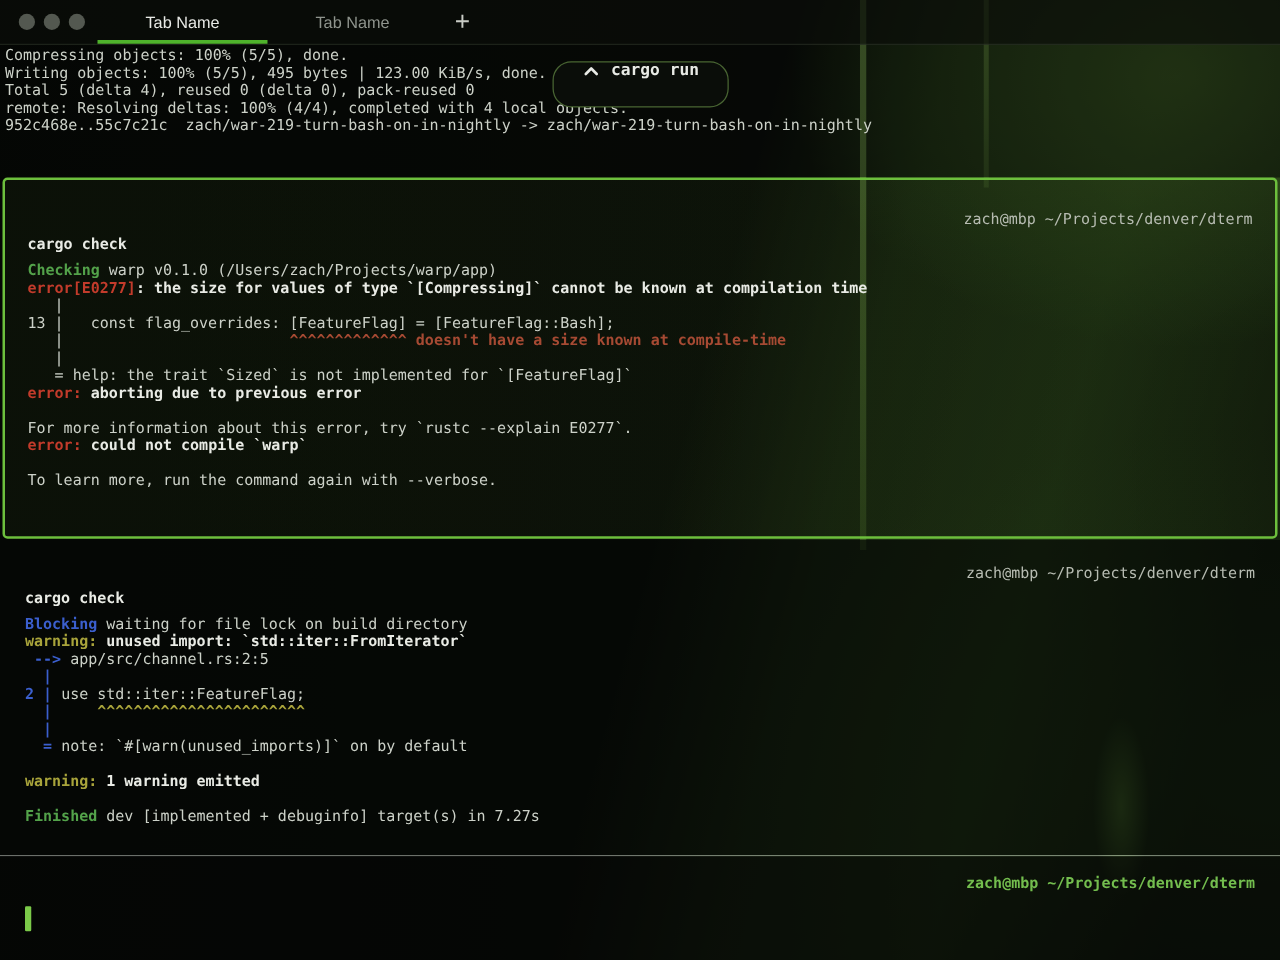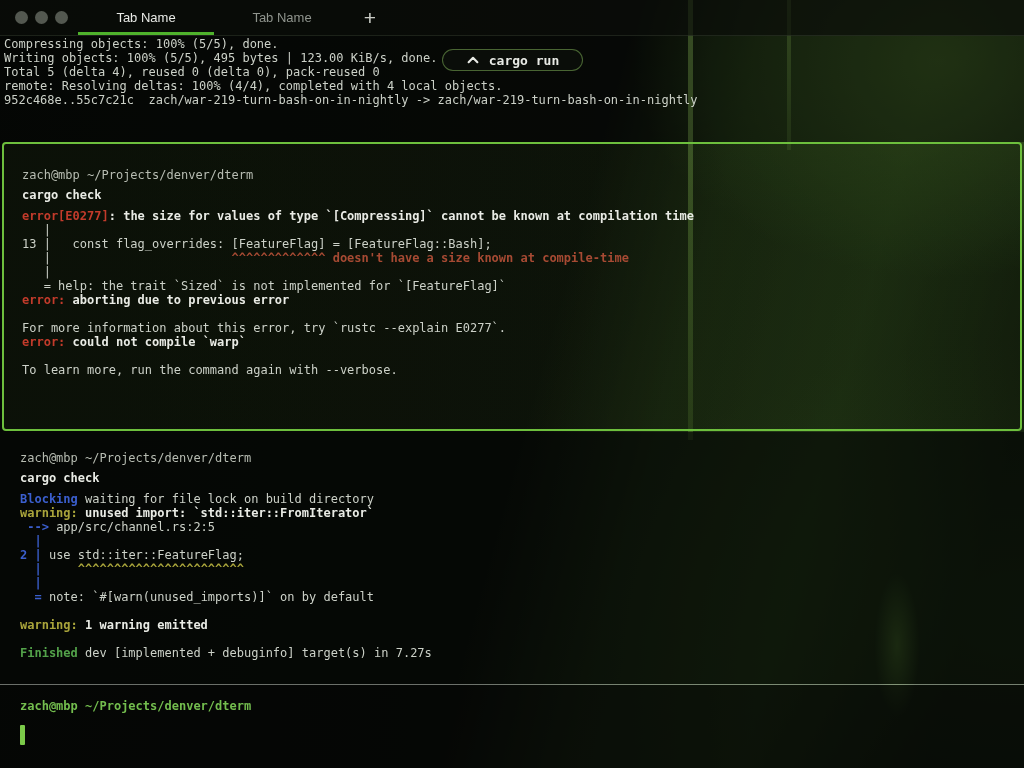--- a/index.html
+++ b/index.html
@@ -45,21 +45,21 @@
   .term{ font:12px/14px "DejaVu Sans Mono",monospace; color:#ccd1c8; }
   .tline{ height:14px; white-space:pre; }
   .seg.fg{ color:#ccd1c8; }
   .seg.fgb{ color:#e9ebe5; }
   .seg.green{ color:#53a24a; }
   .seg.red{ color:#c23b2b; }
   .seg.redder{ color:#a64a33;margin-top:38px; }
   .seg.yellow{ color:#a9a43b; }
   .seg.blue{ color:#3b5fce; }
   .seg.b{ font-weight:bold; }
-  .prompt-line{ height:14px; white-space:pre; color:#b7bcb2; }
+  .prompt-line{ height:14px; white-space:pre; color:#b7bcb2;text-align:right; }
   .command-line{ height:14px; white-space:pre; color:#e9ebe5; font-weight:bold; }
   
   .scrollback{
     position:absolute; top:36px; left:0; width:1024px; height:106px;
     padding:1px 4px 0; background:rgba(6,8,6,.55);
   }
   .block1{
     position:absolute; top:142px; left:2px; width:1020px; height:289px;
     border:2px solid #6dbf3d; border-radius:4px;
     background:linear-gradient(rgba(110,180,60,.05), rgba(110,180,60,.05)), rgba(8,12,6,.45);
@@ -75,23 +75,23 @@
   }
   .block3{
     position:absolute; top:685px; left:0; width:1024px; height:83px;
     background:rgba(5,7,5,.78); padding:14px 20px 0;
   }
   .block3 .prompt-line{ color:#73bd4e; font-weight:bold; }
   .gap6{ height:6px; } .gap7{ height:7px; }
   .cursor{ margin-top:12px; width:5px; height:20px; background:#7bca49; border-radius:1px; }
   
   .pill{
-    position:absolute; top:49px; left:442px; width:141px; height:22px;
+    position:absolute; top:49px; left:442px; width:141px; height:37px;
     background:#0a0d09; border:1px solid rgba(125,175,85,.55); border-radius:15px;
-    display:flex; align-items:center; justify-content:center; gap:9px;
+    display:flex; align-items:flex-start; justify-content:center; gap:9px;
     color:#e8eae5; font:bold 13px/1 "DejaVu Sans Mono",monospace; z-index:5; cursor:pointer;
   }
   .pill svg{ display:block; }
 </style>
 </head>
 <body>
 
 <div class="window">
 
   <div class="titlebar">
@@ -128,20 +128,21 @@
     </span>
     <span>cargo run</span>
   </div>
 
   <div class="block1 term">
     <div class="prompt-line">zach@mbp ~/Projects/denver/dterm</div>
     <div class="gap6"></div>
     <div class="command-line">cargo check</div>
     <div class="gap7"></div>
     <div>
+        <div class="tline"><span class="seg green b">Checking</span><span class="seg fg"> warp v0.1.0 (/Users/zach/Projects/warp/app)</span></div>
         <div class="tline"><span class="seg red b">error[E0277]</span><span class="seg fgb b">: the size for values of type `[Compressing]` cannot be known at compilation time</span></div>
         <div class="tline"><span class="seg fg">   |</span></div>
         <div class="tline"><span class="seg fg">13 |   const flag_overrides: [FeatureFlag] = [FeatureFlag::Bash];</span></div>
         <div class="tline"><span class="seg fg">   |                         </span><span class="seg redder b">^^^^^^^^^^^^^ doesn't have a size known at compile-time</span></div>
         <div class="tline"><span class="seg fg">   |</span></div>
         <div class="tline"><span class="seg fg">   = help: the trait `Sized` is not implemented for `[FeatureFlag]`</span></div>
         <div class="tline"><span class="seg red b">error:</span><span class="seg fgb b"> aborting due to previous error</span></div>
         <div class="tline"><span class="seg fg">&nbsp;</span></div>
         <div class="tline"><span class="seg fg">For more information about this error, try `rustc --explain E0277`.</span></div>
         <div class="tline"><span class="seg red b">error:</span><span class="seg fgb b"> could not compile `warp`</span></div>

